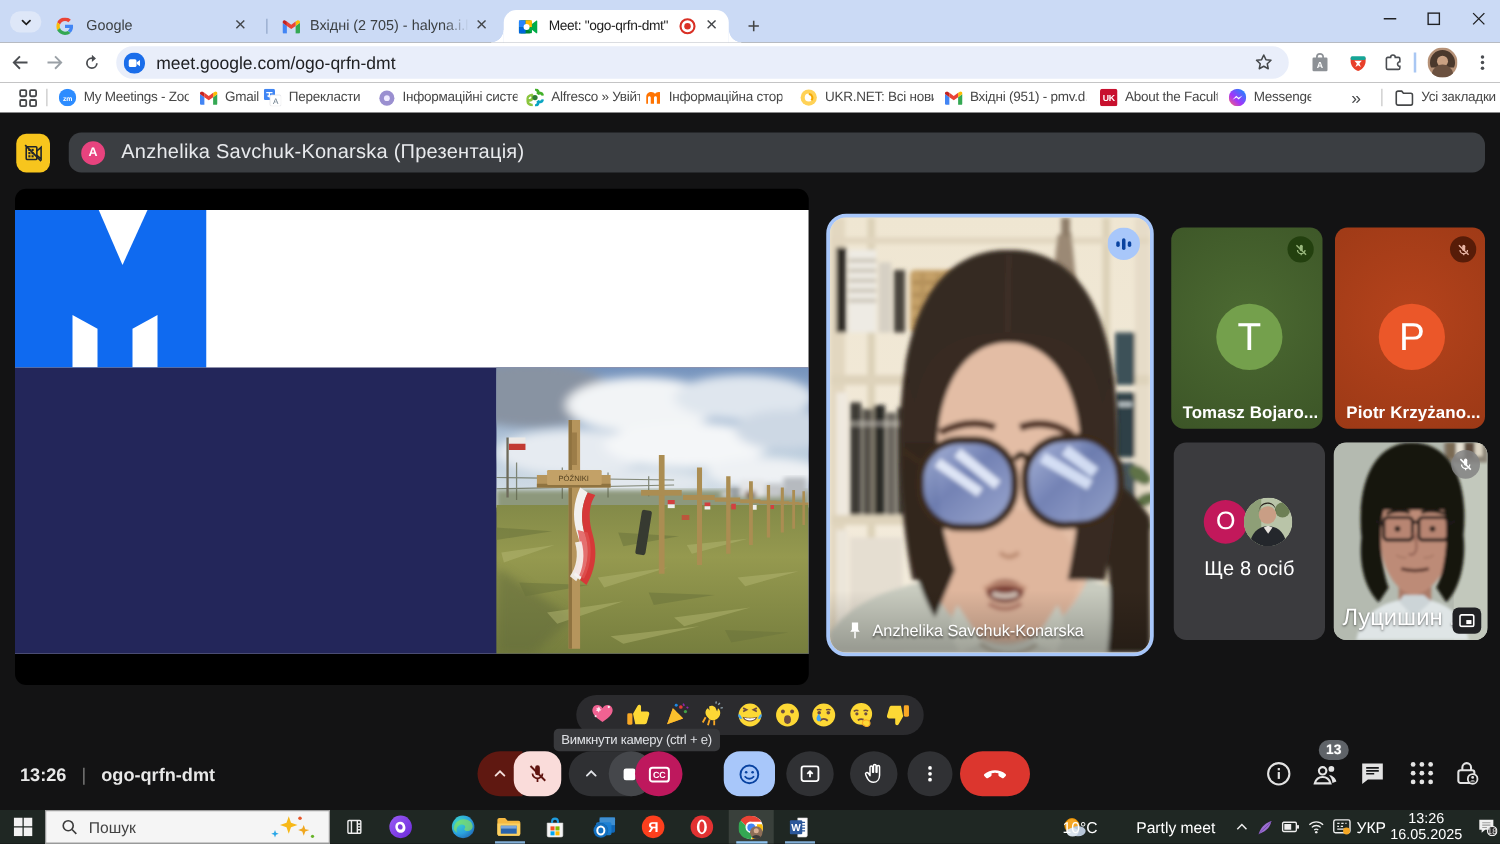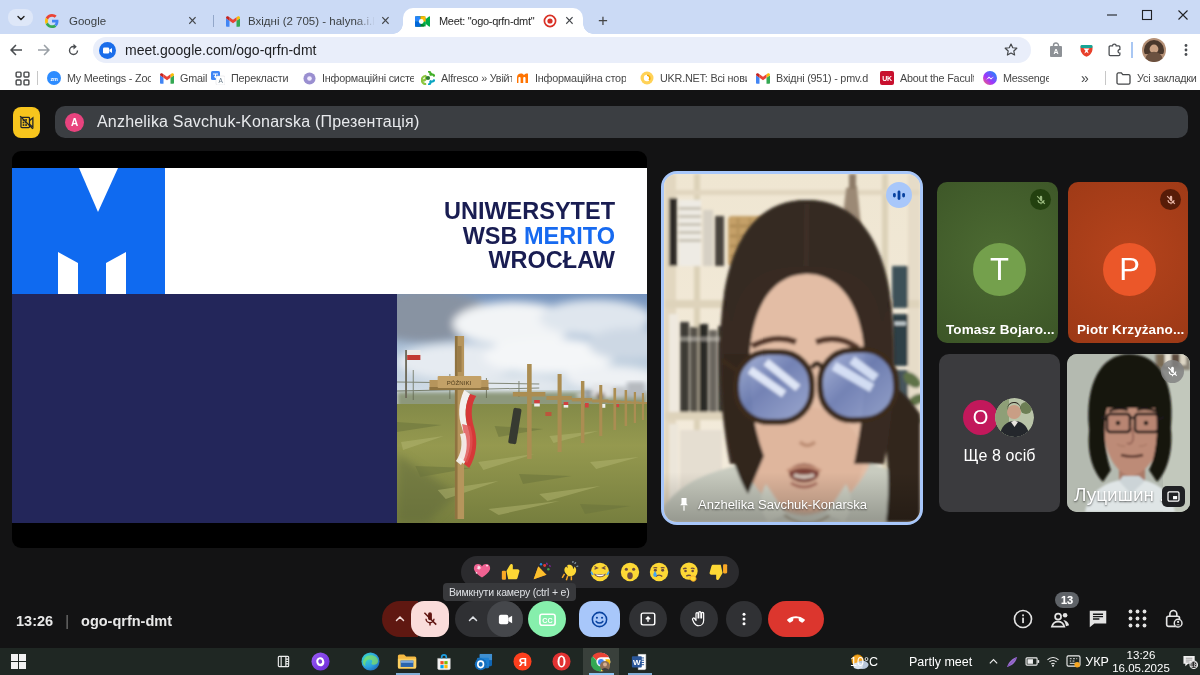--- a/index.html
+++ b/index.html
@@ -339,21 +339,20 @@
 
   <div id="pres" class="abs">
     <div id="slide">
       <div id="mlogo">
         <svg width="153" height="126" viewBox="0 0 153 126">
             <polygon points="67,0 106,0 86,44" fill="#fff"></polygon>
             <polygon points="46,126 66,126 66,95 46,84" fill="#fff"></polygon>
             <polygon points="94,126 114,126 114,84 94,95" fill="#fff"></polygon>
           </svg>
       </div>
-      <div id="unitext">UNIWERSYTET<br>WSB <span class="mer">MERITO</span><br>WROCŁAW</div>
       <div id="navy">
         <svg width="250" height="229" viewBox="0 0 246 229" preserveAspectRatio="none" style="position:absolute;left:385px;top:0;" id="fieldphoto">
           <defs>
             <linearGradient id="sky" x1="0" y1="0" x2="0" y2="1">
                 <stop offset="0" stop-color="#7593bd"></stop>
                 <stop offset=".6" stop-color="#b9cbdc"></stop>
                 <stop offset="1" stop-color="#dce4ea"></stop>
               </linearGradient>
             <linearGradient id="grass" x1="0" y1="0" x2="0" y2="1">
                 <stop offset="0" stop-color="#838a48"></stop>
@@ -804,21 +803,21 @@
     <svg width="12" height="12" viewBox="0 0 12 12" style="margin-left:12px;">
         <path d="M2.5 7.5 L6 4 L9.5 7.5" stroke="#dfe1e5" stroke-width="1.5" fill="none" stroke-linecap="round"></path>
       </svg>
   </div>
   <div class="ctl" style="left:487px;width:36px;background:#45474b;border-radius:50%;">
     <svg width="17" height="17" viewBox="0 0 18 18">
         <rect x="2" y="4" width="10" height="10" rx="2" fill="#fff"></rect>
         <path d="M12 7.5l4-2.5v8l-4-2.5z" fill="#fff"></path>
       </svg>
   </div>
-  <div class="ctl" style="left:528px;width:38px;background:#86efac;border-radius:50%;">
+  <div class="ctl" style="left:508px;width:38px;background:#be185d;border-radius:50%;">
     <svg width="19" height="19" viewBox="0 0 20 20">
         <rect x="2" y="4.5" width="16" height="11.5" rx="2.2" fill="none" stroke="#fff" stroke-width="1.7"></rect>
         <text x="10" y="13.2" font-size="7.5" font-weight="bold" fill="#fff" text-anchor="middle" font-family="Liberation Sans">CC</text>
       </svg>
   </div>
   <div class="ctl" style="left:579px;width:41px;background:#a8c7fa;border-radius:13px;">
     <svg width="19" height="19" viewBox="0 0 20 20">
         <circle cx="10" cy="10" r="7.5" fill="none" stroke="#0842a0" stroke-width="1.6"></circle>
         <circle cx="7.3" cy="8.2" r="1.1" fill="#0842a0"></circle>
         <circle cx="12.7" cy="8.2" r="1.1" fill="#0842a0"></circle>
@@ -900,20 +899,34 @@
   <div class="tbi" style="left:4px;width:28px;">
       <svg width="15" height="15" viewBox="0 0 15 15">
         <g fill="#f2f2f2">
           <rect x="0" y="0" width="7" height="7"></rect>
           <rect x="8" y="0" width="7" height="7"></rect>
           <rect x="0" y="8" width="7" height="7"></rect>
           <rect x="8" y="8" width="7" height="7"></rect>
         </g>
       </svg>
     </div>
+  <div class="tbi" style="left:36px;width:228px;background:#f5f5f5;border:1px solid #9e9e9e;justify-content:flex-start;">
+    <svg width="13" height="13" viewBox="0 0 14 14" style="margin-left:12px;">
+        <circle cx="6" cy="6" r="4.3" fill="none" stroke="#3b3b3b" stroke-width="1.4"></circle>
+        <path d="M9.3 9.3L13 13" stroke="#3b3b3b" stroke-width="1.4"></path>
+      </svg>
+    <span style="margin-left:9px;font-size:12.5px;color:#424242;">Пошук</span>
+    <svg width="42" height="22" viewBox="0 0 42 22" style="position:absolute;right:8px;top:2px;">
+        <path d="M18 2l1.8 5.2L25 9l-5.2 1.8L18 16l-1.8-5.2L11 9l5.2-1.8z" fill="#f7b818"></path>
+        <path d="M30 9l1.2 3.3L34.5 13l-3.3 1.2L30 17.5l-1.2-3.3L25.5 13l3.3-1.2z" fill="#f0a71f"></path>
+        <path d="M7 13l.8 2.2L10 16l-2.2.8L7 19l-.8-2.2L4 16l2.2-.8z" fill="#2aa7e8"></path>
+        <circle cx="27" cy="3.5" r="1.4" fill="#e8562a"></circle>
+        <circle cx="37" cy="18" r="1.3" fill="#67b329"></circle>
+      </svg>
+  </div>
   <div class="tbi" style="left:268px;width:30px;">
       <svg width="15" height="15" viewBox="0 0 16 16">
         <g fill="none" stroke="#eee" stroke-width="1.2">
           <rect x="2.5" y="2.5" width="11" height="11" rx="1"></rect>
           <path d="M5.5 2.5v11M10.5 2.5v11M10.5 5.5h3M10.5 8h3M10.5 10.5h3"></path>
         </g>
       </svg>
     </div>
   <div class="tbi" style="left:305px;width:30px;">
       <svg width="19" height="19" viewBox="0 0 20 20">

